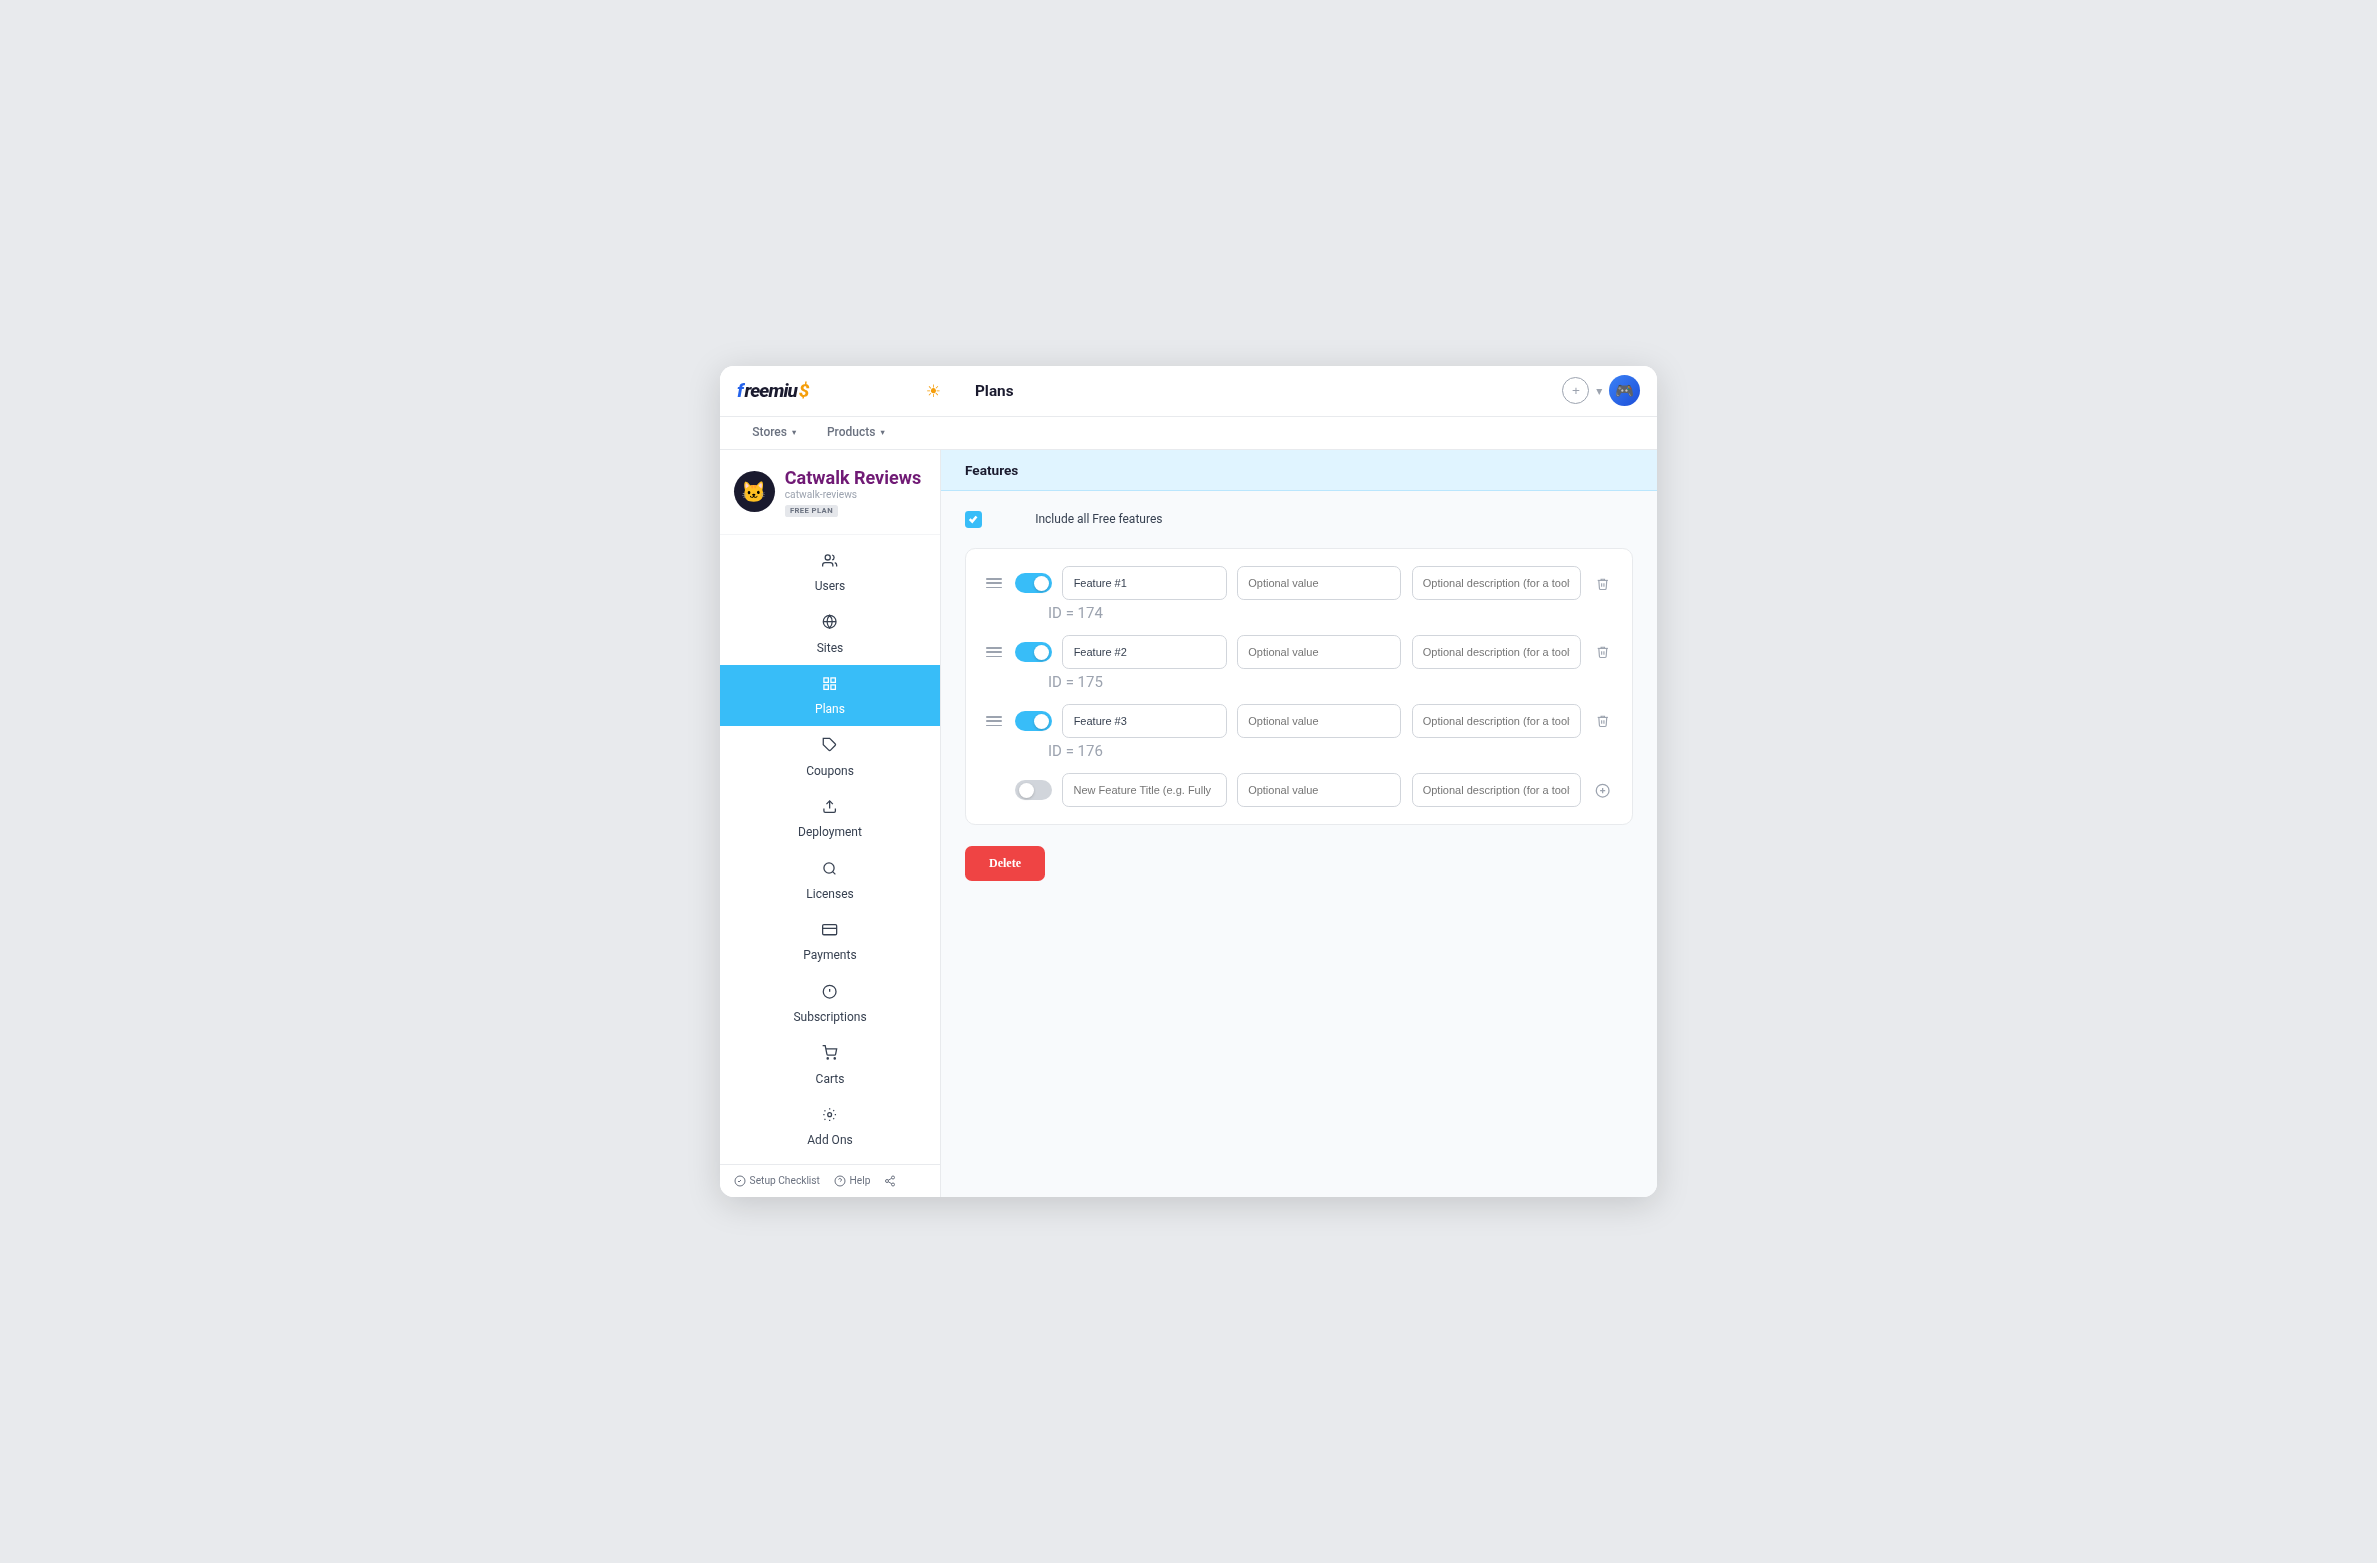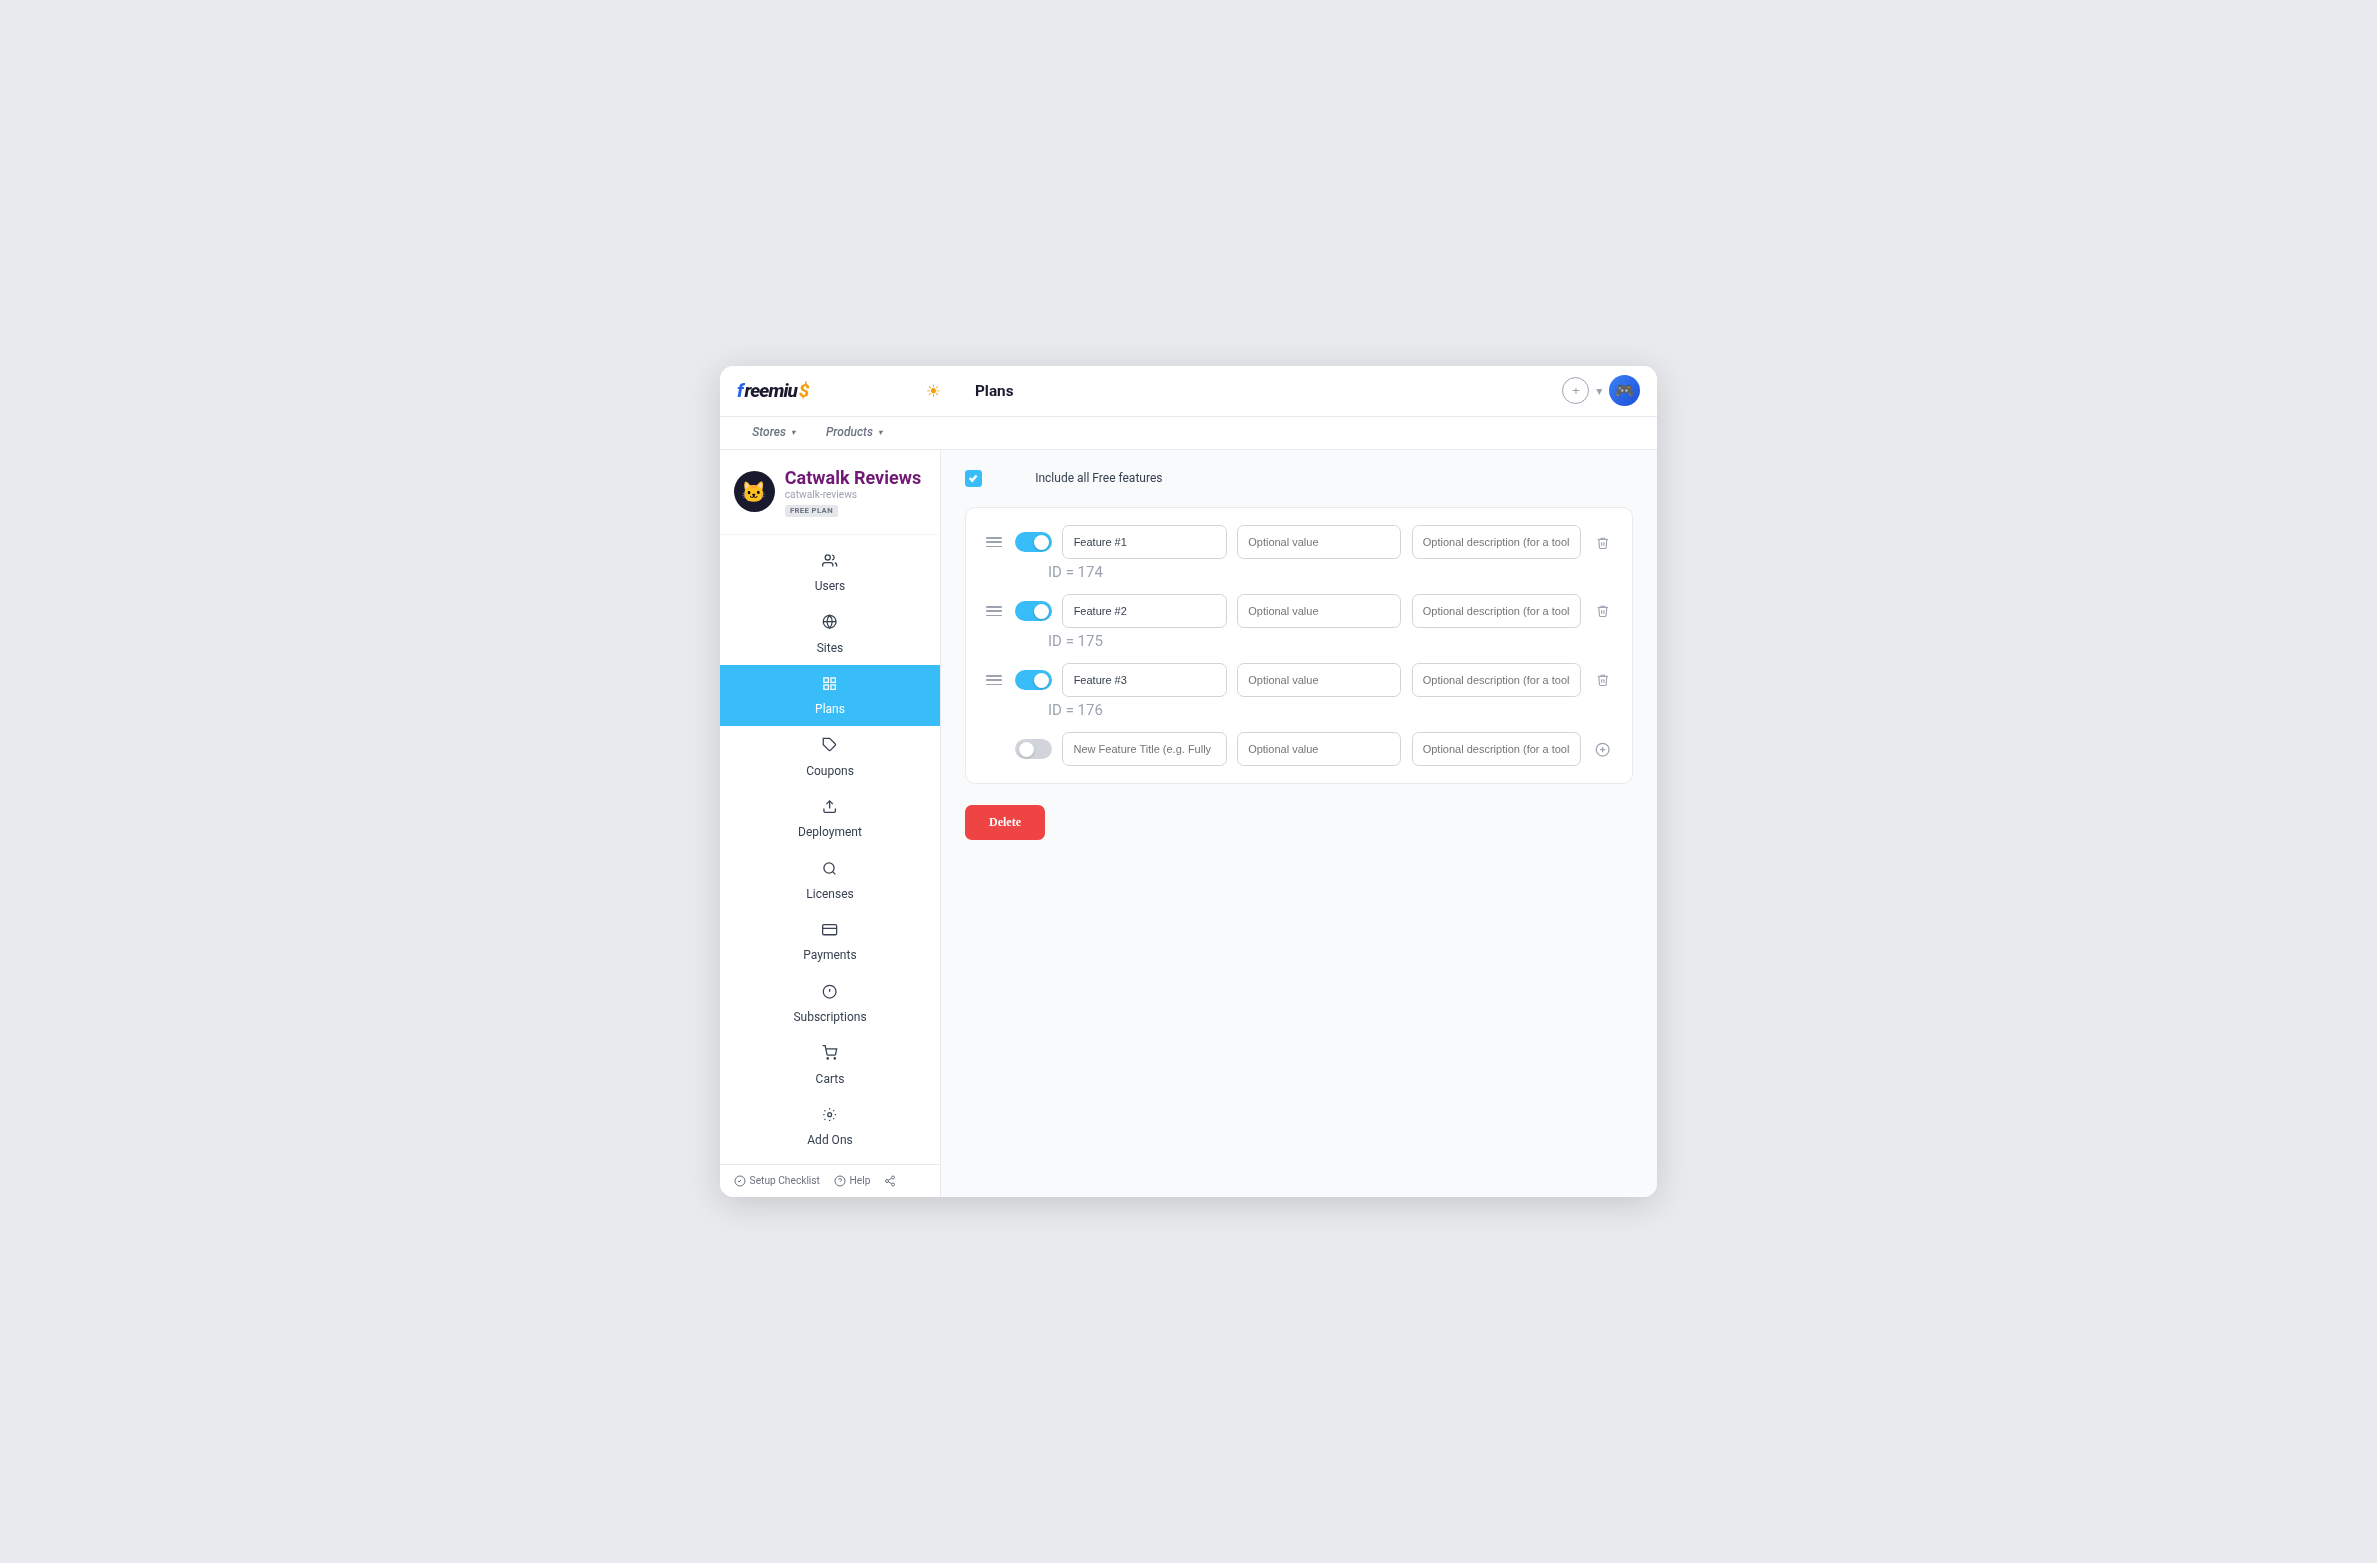--- a/index.html
+++ b/index.html
@@ -99,21 +99,20 @@
     .nav-tab {
       padding: 8.5px 15.3px;
       font-size: 12px;
       font-weight: 500;
       color: #6b7280;
       cursor: pointer;
       border-bottom: 1.7px solid transparent;
       display: flex;
       align-items: center;
       gap: 5.1px;
-      font-style: italic;
     }
     .nav-tab .caret { font-size: 8.5px; }
     
     .main-layout {
       display: flex;
       flex: 1;
       overflow: hidden;
     }
     
     .sidebar {
@@ -624,20 +623,23 @@
             <circle cx="6" cy="12" r="3"></circle>
             <circle cx="18" cy="19" r="3"></circle>
             <line x1="8.59" y1="13.51" x2="15.42" y2="17.49"></line>
             <line x1="15.41" y1="6.51" x2="8.59" y2="10.49"></line>
           </svg>
         </div>
       </div>
     </div>
 
     <div class="content">
+      <div class="content-header">
+        <h2>Features</h2>
+      </div>
 
       <div class="content-body">
         
 
         
         <div class="checkbox-item">
           <div class="checkbox-box">
             <svg viewBox="0 0 12 12">
               <polyline points="2,6 5,9 10,3"></polyline>
             </svg>

